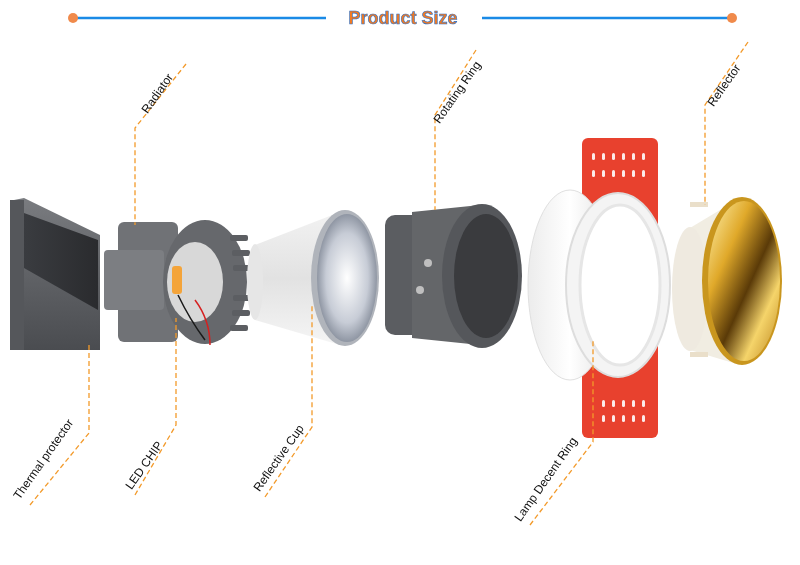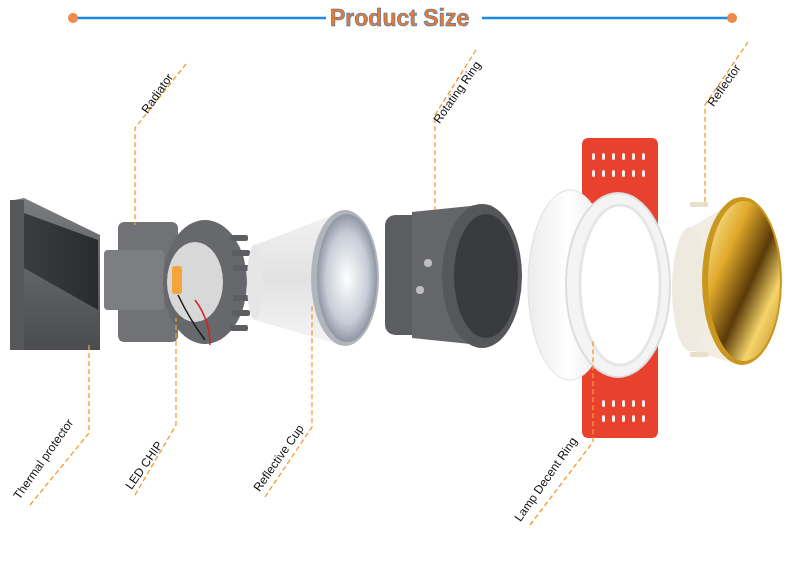--- a/index.html
+++ b/index.html
@@ -1,20 +1,20 @@
 <!DOCTYPE html>
 <html><head>
 <meta charset="utf-8">
 <style>
   html, body { margin:0; padding:0; background:#ffffff; }
   body { width:800px; height:565px; position:relative; overflow:hidden; font-family:"Liberation Sans", sans-serif; }
   .canvas { position:absolute; left:0; top:0; width:800px; height:565px; }
   .title {
-    position:absolute; left:330px; top:4px; width:146px; 
-    font-family:"Liberation Sans", sans-serif; font-weight:bold; font-size:23px; letter-spacing:0px;
+    position:absolute; left:330px; top:4px; width:146px; text-align:center;
+    font-family:"Liberation Sans", sans-serif; font-weight:bold; font-size:18px; letter-spacing:0px;
     color:#f07a24; -webkit-text-stroke:0.6px #2a6fc9; line-height:28px;
   }
   .label {
     position:absolute; font-family:"Liberation Sans", sans-serif; font-size:12px; color:#111;
     white-space:nowrap; transform-origin:left bottom; transform:rotate(-55deg);
   }
   svg { position:absolute; left:0; top:0; }
 </style>
 </head>
 <body>

